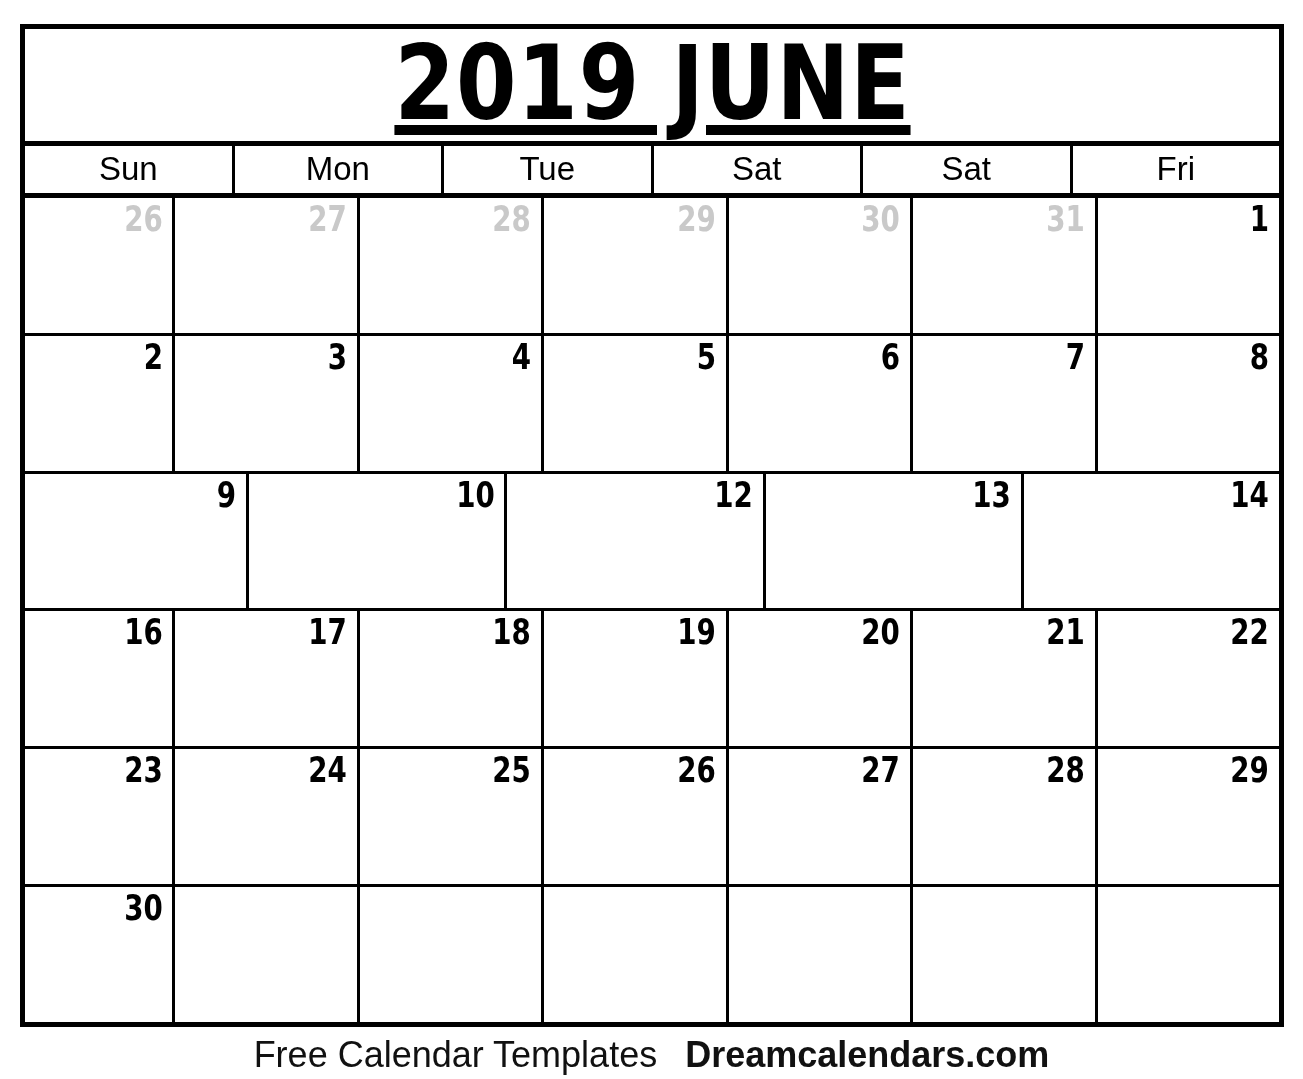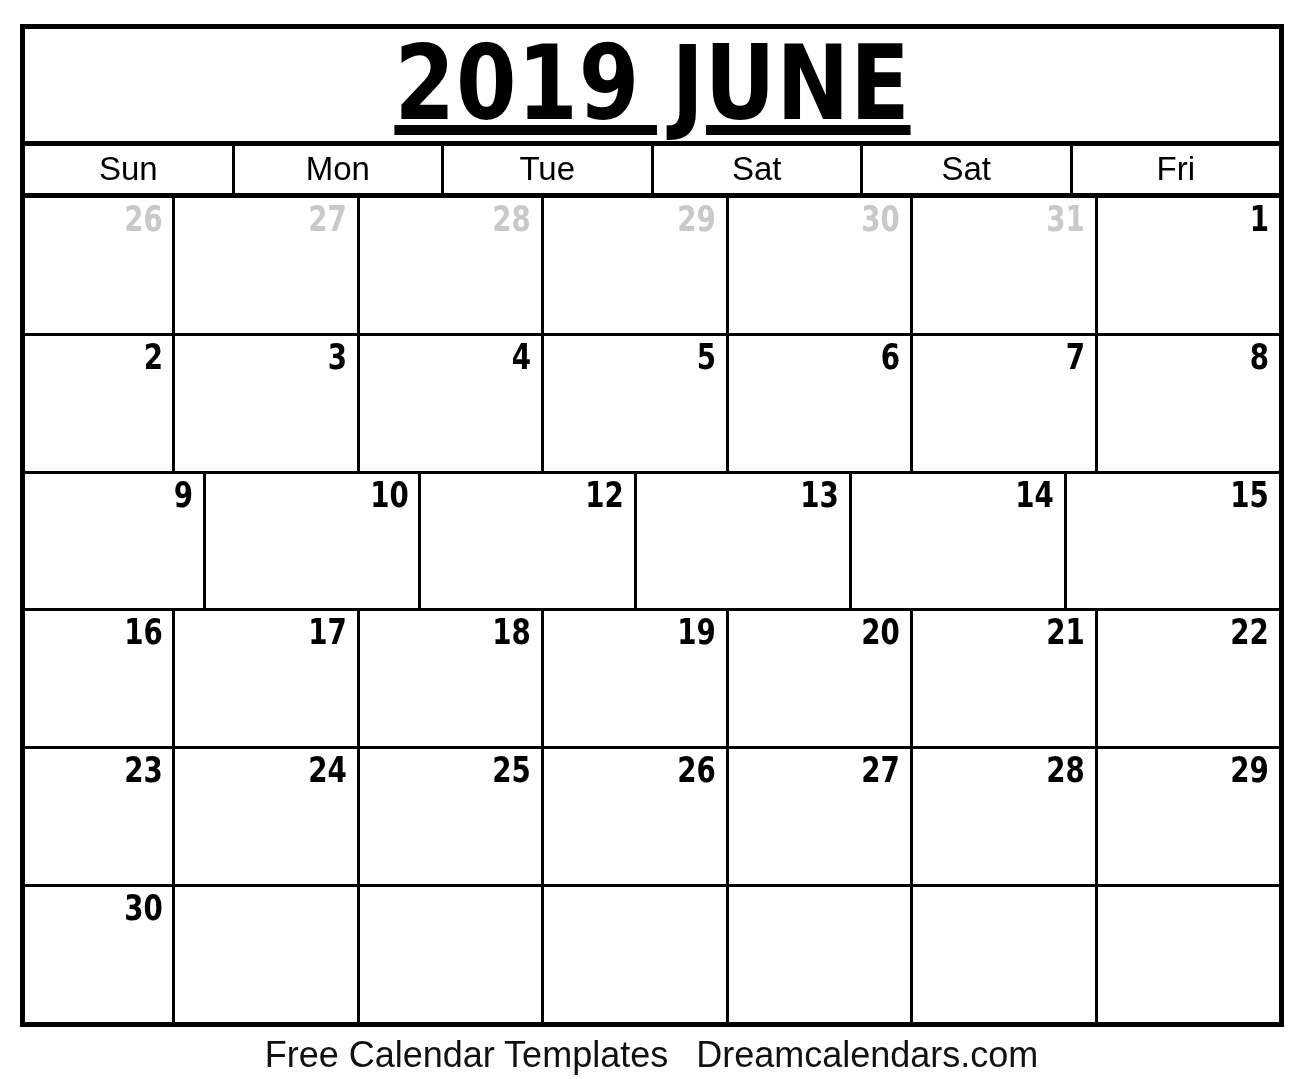--- a/index.html
+++ b/index.html
@@ -149,21 +149,21 @@
     font-family: "Liberation Sans", sans-serif;
     font-size: 36px;
     line-height: 1;
     color: #111111;
     white-space: nowrap;
   }
   .footer-free {
     font-weight: 400;
   }
   .footer-site {
-    font-weight: 400;
+    font-weight: 700;
     margin-left: 28px;
   }
 </style>
 </head>
 <body>
 
 <div id="page">
 
   <div class="calendar-frame">
 
@@ -250,23 +250,20 @@
             <span class="day-number">10</span>
           </div>
         <div class="day-cell">
             <span class="day-number">12</span>
           </div>
         <div class="day-cell">
             <span class="day-number">13</span>
           </div>
         <div class="day-cell">
             <span class="day-number">14</span>
-          </div>
-        <div class="day-cell">
-            <span class="day-number">15</span>
           </div>
       </div>
 
       <div class="week-row">
         <div class="day-cell">
             <span class="day-number">16</span>
           </div>
         <div class="day-cell">
             <span class="day-number">17</span>
           </div>

